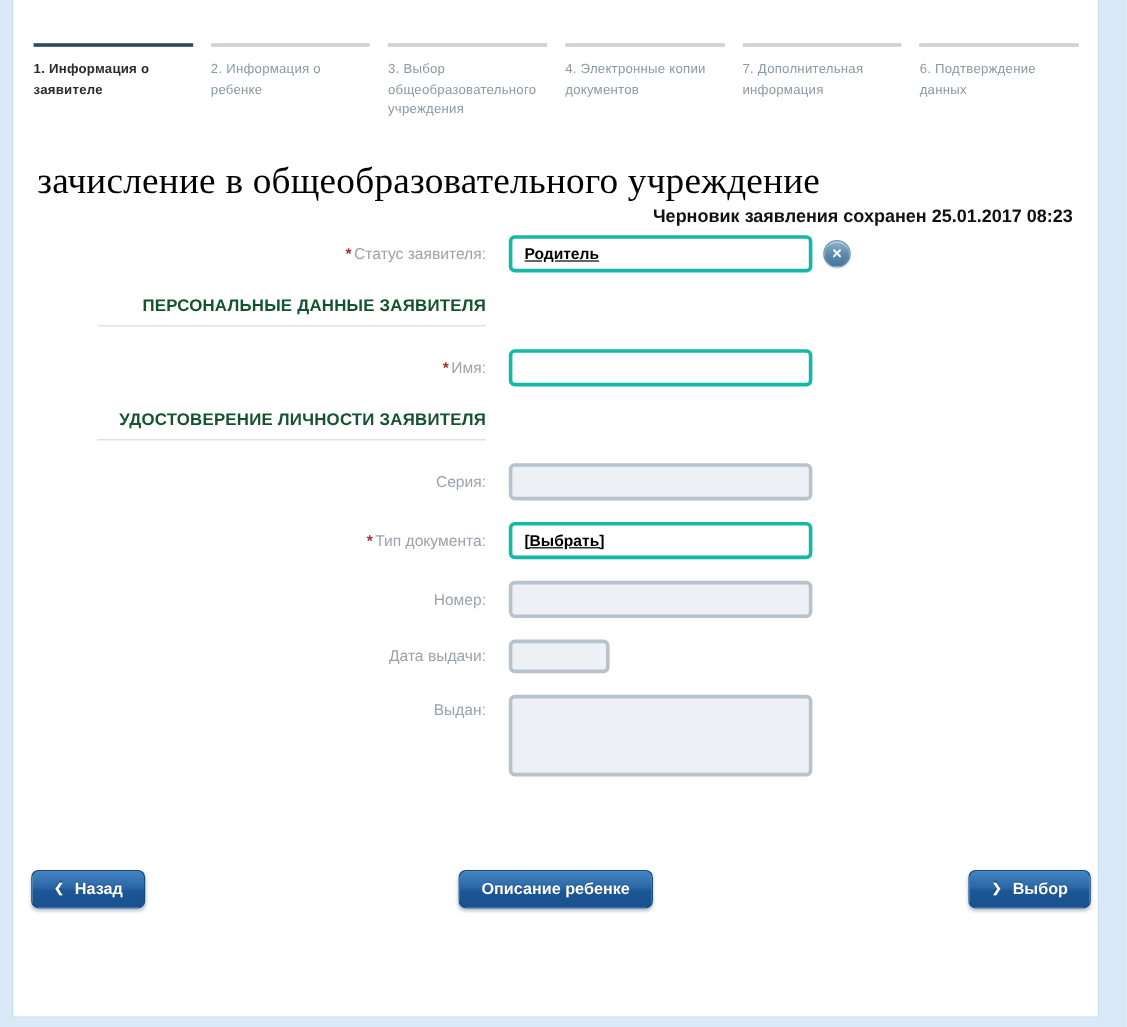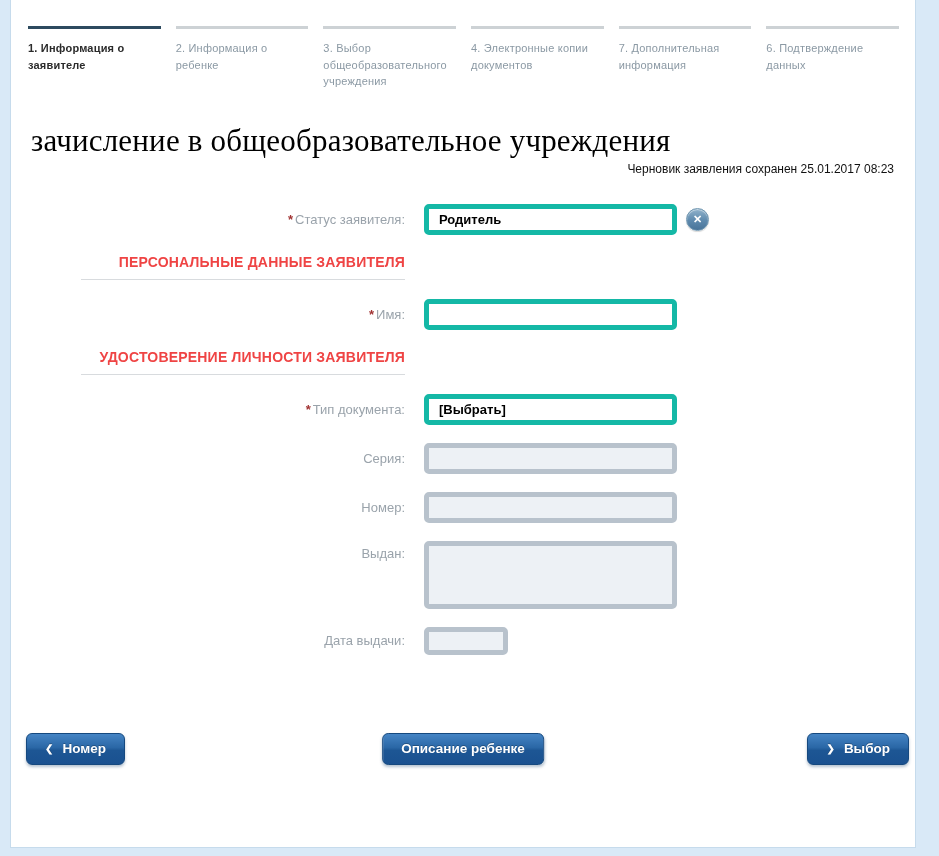--- a/index.html
+++ b/index.html
@@ -11,56 +11,56 @@
   }
   .panel {
     background:#fff;
     border-left:1px solid #c6dbec;
     border-right:1px solid #c6dbec;
     border-bottom:1px solid #c6dbec;
     min-height:848px;
     position:relative;
   }
   
-  .tabs { display:flex; gap:15px; padding:26px 16px 0 17px; }
+  .tabs { display:flex; gap:15px; padding:36px 16px 0 17px; }
   .tab { flex:1; cursor:pointer; }
   .tab-line { height:3px; background:#cdd2d5; margin-bottom:11px; }
   .tab.active .tab-line { background:#2d4a5f; }
   .tab-label { font-size:11px; line-height:1.5; color:#8b99a4; letter-spacing:.2px; }
   .tab.active .tab-label { color:#2b2b2b; font-weight:bold; }
   
   h1.title {
     font-family:"Liberation Serif", serif;
     font-weight:400; font-size:31px; color:#000;
     margin:33px 0 0 20px; letter-spacing:.2px;
   }
   .draft-note {
     text-align:right; padding-right:21px; margin-top:3px;
-    font-size:12px; font-weight:normal; color:#111;margin-left:18px;
-  }
-  
-  .form { margin-top:28px; }
+    font-size:15px; font-weight:bold; color:#111;margin-left:18px;
+  }
+  
+  .form { margin-top:7px; }
   .row { display:flex; align-items:center; margin-bottom:18px; }
   .row.top-align { align-items:flex-start; }
   .row.top-align .row-label { padding-top:5px; }
   .row-label { width:394px; flex-shrink:0; text-align:right; font-size:13px; color:#9aa3ab; }
   .req { color:#a13333; margin-right:2px; font-weight:bold; }
   .ctrl { margin-left:19px; display:flex; align-items:center; }
   .txt {
     width:253px; height:31px; background:#fff;
-    border:5px solid #14b8a6; border-radius:5px;
+    border:3px solid #14b8a6; border-radius:5px;
     padding:0 10px; font-family:"Liberation Sans", sans-serif;
-    font-size:13px; font-weight:bold; color:#000; outline:none;
+    font-size:13px; font-weight:bold; color:#000; outline:none;text-decoration:underline;
   }
   .txt.disabled { background:#edf1f5; border-color:#b8c2cc; }
   textarea.txt { height:68px; padding:6px 10px; resize:none; }
   .txt.date { width:84px; height:28px; }
   .section-heading {
     width:324px; margin:19px 0 19px 70px;
-    text-align:right; font-size:14px; font-weight:bold; color:#ef4444;
+    text-align:right; font-size:14px; font-weight:bold; color:#14532d;
     letter-spacing:.2px; padding-bottom:9px;
     border-bottom:1px solid #d8dbde;
   }
   .clear-btn {
     width:23px; height:23px; border-radius:50%; margin-left:9px;
     background:linear-gradient(180deg,#90b2cb 0%,#5d89ad 55%,#497499 100%);
     border:1px solid #7197b1; color:#fff;
     display:flex; align-items:center; justify-content:center;
     font-size:11px; font-weight:bold; cursor:pointer;
     box-shadow:inset 0 1px 1px rgba(255,255,255,.55), 0 1px 1px rgba(0,0,0,.15);
@@ -106,21 +106,21 @@
     <div class="tab">
       <div class="tab-line"></div>
       <div class="tab-label">7. Дополнительная информация</div>
     </div>
     <div class="tab">
       <div class="tab-line"></div>
       <div class="tab-label">6. Подтверждение данных</div>
     </div>
   </div>
 
-  <h1 class="title">зачисление в общеобразовательное учреждения</h1>
+  <h1 class="title">зачисление в общеобразовательного учреждение</h1>
   <div class="draft-note">Черновик заявления сохранен 25.01.2017 08:23</div>
 
   <div class="form">
 
     <div class="row">
       <div class="row-label">
         <span class="req">*</span><span>Статус заявителя:</span>
       </div>
       <div class="ctrl">
         <input class="txt" type="text" value="Родитель" style="">
@@ -138,69 +138,69 @@
       <div class="ctrl">
         <input class="txt" type="text" value="" style="">
       </div>
     </div>
 
 
     <div class="section-heading">УДОСТОВЕРЕНИЕ ЛИЧНОСТИ ЗАЯВИТЕЛЯ</div>
 
     <div class="row">
       <div class="row-label">
+        <span>Серия:</span>
+      </div>
+      <div class="ctrl">
+        <input class="txt disabled" type="text" disabled="" value="" style="">
+      </div>
+    </div>
+
+    <div class="row">
+      <div class="row-label">
         <span class="req">*</span><span>Тип документа:</span>
       </div>
       <div class="ctrl">
         <input class="txt" type="text" value="[Выбрать]" style="">
       </div>
     </div>
 
     <div class="row">
       <div class="row-label">
-        <span>Серия:</span>
+        <span>Номер:</span>
       </div>
       <div class="ctrl">
         <input class="txt disabled" type="text" disabled="" value="" style="">
       </div>
     </div>
 
     <div class="row">
       <div class="row-label">
-        <span>Номер:</span>
-      </div>
-      <div class="ctrl">
-        <input class="txt disabled" type="text" disabled="" value="" style="">
+        <span>Дата выдачи:</span>
+      </div>
+      <div class="ctrl">
+        <input class="txt disabled date" type="text" disabled="" value="" style="">
       </div>
     </div>
 
     <div class="row top-align">
       <div class="row-label">
         <span>Выдан:</span>
       </div>
       <div class="ctrl">
         <textarea class="txt disabled" disabled="" style=""></textarea>
-      </div>
-    </div>
-
-    <div class="row">
-      <div class="row-label">
-        <span>Дата выдачи:</span>
-      </div>
-      <div class="ctrl">
-        <input class="txt disabled date" type="text" disabled="" value="" style="">
       </div>
     </div>
 
   </div>
 
   <div class="footer">
     <button class="btn">
       <span class="chev">❮</span>
-      <span>Номер</span>
+      <span>Назад</span>
     </button>
     <button class="btn center">
       <span>Описание ребенке</span>
     </button>
     <button class="btn">
       <span class="chev">❯</span>
       <span>Выбор</span>
     </button>
   </div>
 

